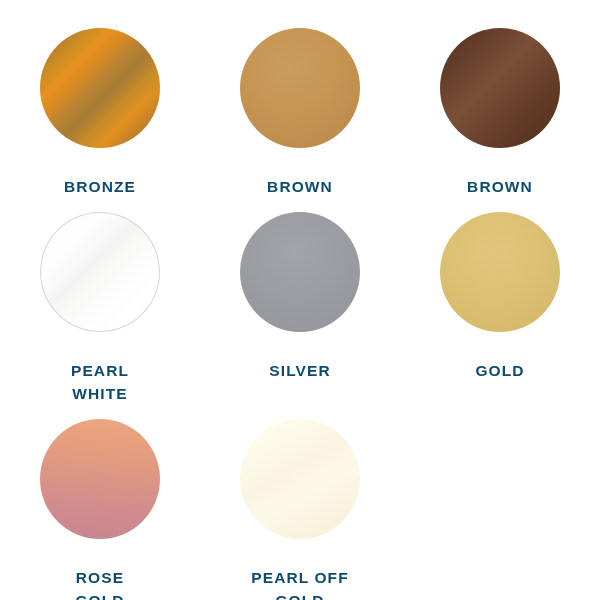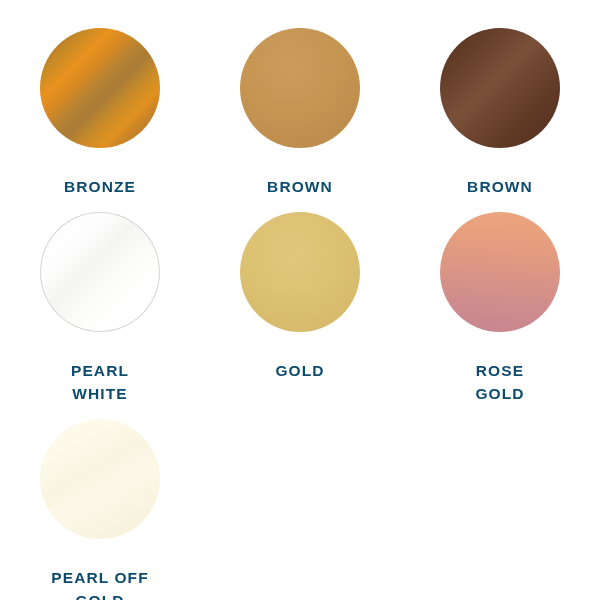--- a/index.html
+++ b/index.html
@@ -172,20 +172,24 @@
     <div class="swatch-disc fill-brown"></div>
     <div class="swatch-label">BROWN</div>
   </div>
 
   <div class="swatch-cell">
     <div class="swatch-disc fill-pearl-white"></div>
     <div class="swatch-label">PEARL
 WHITE</div>
   </div>
 
+  <div class="swatch-cell">
+    <div class="swatch-disc fill-silver"></div>
+    <div class="swatch-label">SILVER</div>
+  </div>
 
   <div class="swatch-cell">
     <div class="swatch-disc fill-gold"></div>
     <div class="swatch-label">GOLD</div>
   </div>
 
   <div class="swatch-cell">
     <div class="swatch-disc fill-rose-gold"></div>
     <div class="swatch-label">ROSE
 GOLD</div>

